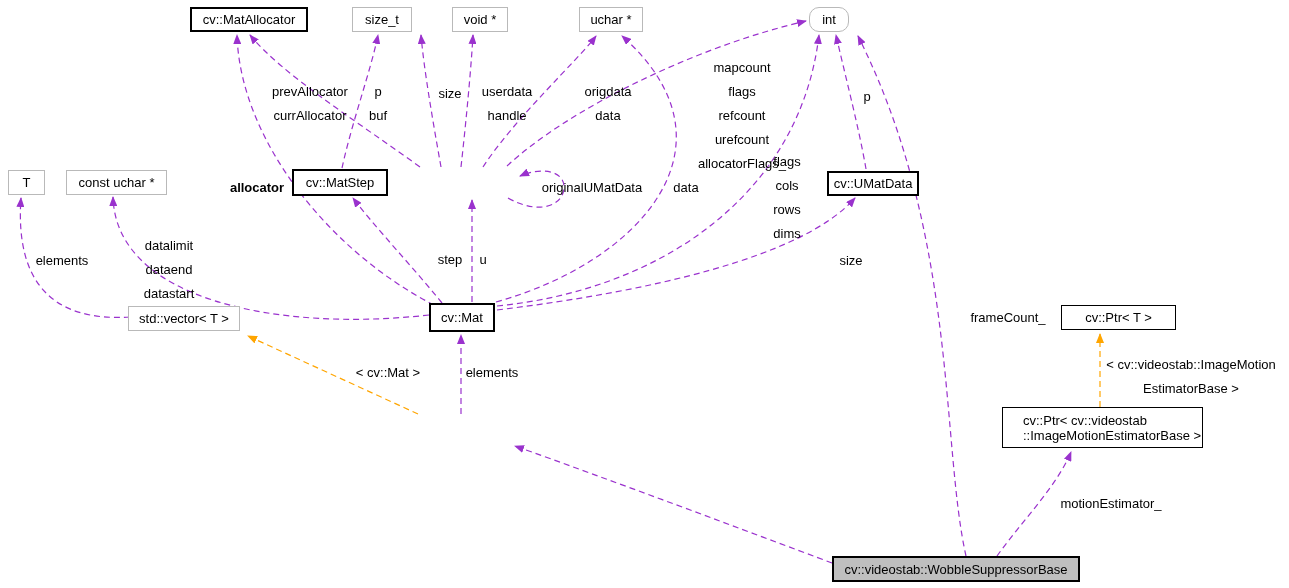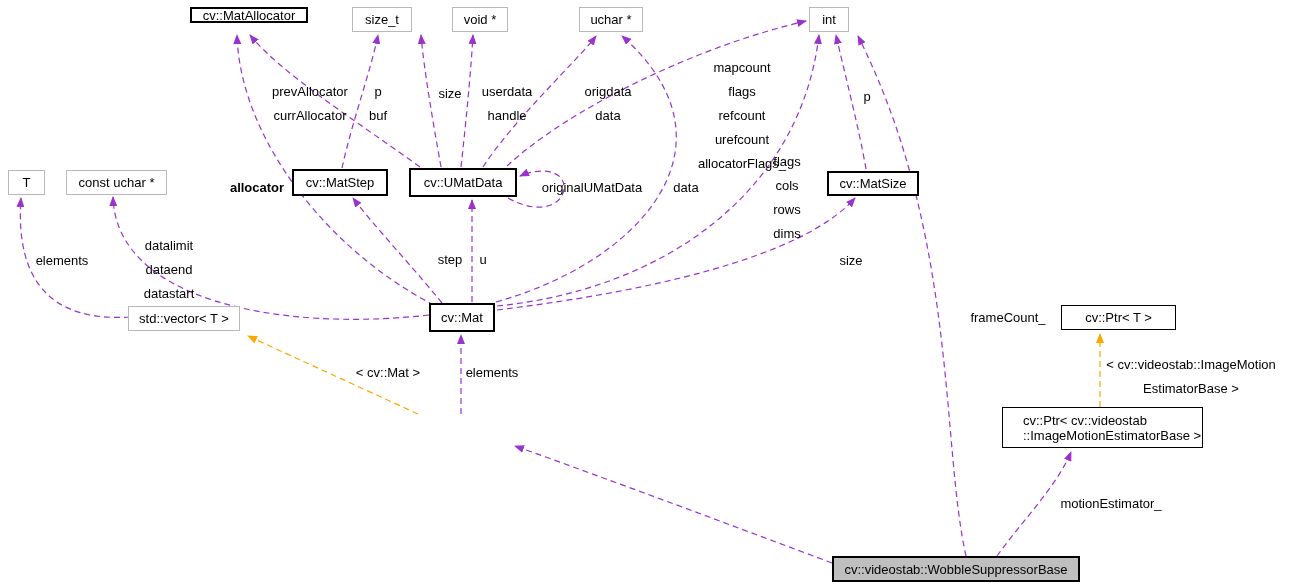--- a/index.html
+++ b/index.html
@@ -58,30 +58,29 @@
     <path class="e e-purple" marker-end="url(#ap)" d="M508,198 C540,216 564,205 564,187 C564,170 540,167 520,176"></path>
     <path class="e e-purple" marker-end="url(#ap)" d="M130,317 C52,322 15,282 21,198"></path>
     <path class="e e-purple" marker-end="url(#ap)" d="M429,315 C278,332 116,300 113,197"></path>
     <path class="e e-purple" marker-end="url(#ap)" d="M461,414 L461,335"></path>
     <path class="e e-purple" marker-end="url(#ap)" d="M832,563 C755,534 605,478 515,446"></path>
     <path class="e e-purple" marker-end="url(#ap)" d="M997,556 C1022,521 1057,486 1071,452"></path>
     <path class="e e-orange" marker-end="url(#ao)" d="M418,414 L248,336"></path>
     <path class="e e-orange" marker-end="url(#ao)" d="M1100,407 L1100,334"></path>
   </svg>
 
-  <div class="node doc" style="left:190px;top:7px;width:118px;height:16px;">cv::MatAllocator</div>
+  <div class="node doc" style="left:190px;top:7px;width:118px;height:25px;">cv::MatAllocator</div>
   <div class="node tpl" style="left:352px;top:7px;width:60px;height:25px;">size_t</div>
   <div class="node tpl" style="left:452px;top:7px;width:56px;height:25px;">void *</div>
   <div class="node tpl" style="left:579px;top:7px;width:64px;height:25px;">uchar *</div>
-  <div class="node tpl" style="left:809px;top:7px;width:40px;height:25px;">int</div>
+  <div class="node tpl" style="left:809px;top:7px;width:40px;height:25px;border-radius:10px;">int</div>
   <div class="node tpl" style="left:8px;top:170px;width:37px;height:25px;">T</div>
   <div class="node tpl" style="left:66px;top:170px;width:101px;height:25px;">const uchar *</div>
   <div class="node doc" style="left:292px;top:169px;width:96px;height:27px;">cv::MatStep</div>
-  <div class="node doc" style="left:409px;top:168px;width:108px;height:29px;">cv::UMatData</div>
-  <div class="node doc" style="left:827px;top:171px;width:92px;height:25px;">cv::MatSize</div>
+  <div class="node doc" style="left:827px;top:171px;width:92px;height:25px;">cv::UMatData</div>
   <div class="node tpl" style="left:128px;top:306px;width:112px;height:25px;">std::vector&lt; T &gt;</div>
   <div class="node doc" style="left:429px;top:303px;width:66px;height:29px;">cv::Mat</div>
   <div class="node thin" style="left:1061px;top:305px;width:115px;height:25px;">cv::Ptr&lt; T &gt;</div>
   <div class="node thin leftalign" style="left:1002px;top:407px;width:201px;height:41px;">cv::Ptr&lt; cv::videostab
 ::ImageMotionEstimatorBase &gt;</div>
   <div class="node main" style="left:832px;top:556px;width:248px;height:26px;">cv::videostab::WobbleSuppressorBase</div>
 
   <div class="elabel" style="left:310px;top:80px;">prevAllocator
 currAllocator</div>
   <div class="elabel" style="left:378px;top:80px;">p

